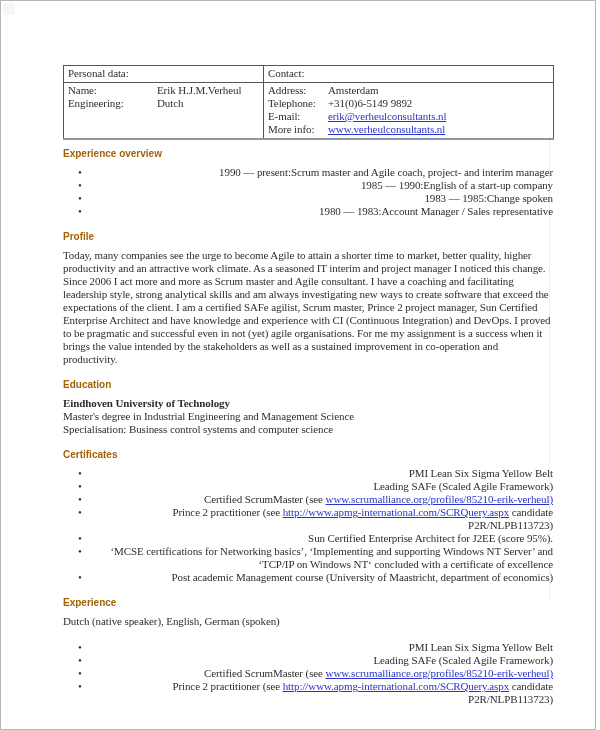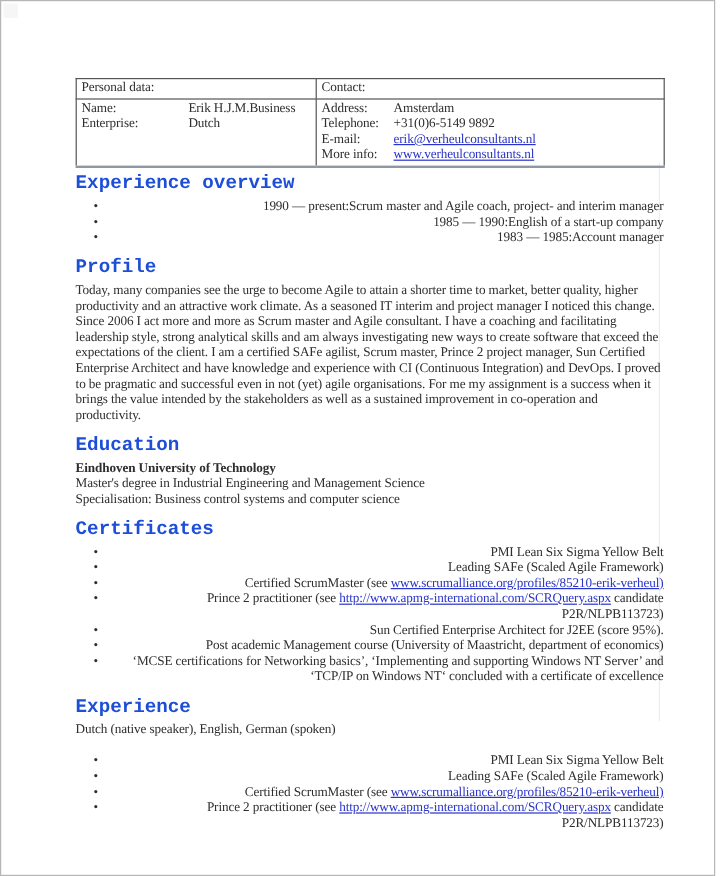--- a/index.html
+++ b/index.html
@@ -38,22 +38,22 @@
   }
   table.pd-table tr.body-row td{border-bottom:2px solid #8f97a2;}
   col.c1{width:200px;}
   col.c2{width:290px;}
   .kv{display:flex;}
   .k{display:inline-block;width:89px;flex:0 0 89px;}
   .k2{display:inline-block;width:60px;flex:0 0 60px;}
   a.link{color:#2a34c8;text-decoration:underline;cursor:pointer;}
   
   h2.sec{
-    font-family:Liberation Mono, monospace;
-    font-size:16px;line-height:15px;font-weight:bold;color:#1d4ed8;
+    font-family:Liberation Sans, sans-serif;
+    font-size:10px;line-height:15px;font-weight:bold;color:#a16207;
     letter-spacing:0;
     margin:11px 0 5px 0;
   }
   h2.first{margin-top:6px;}
   
   ul.blist{list-style:none;margin:2px 0 0 0;padding:0;}
   ul.blist li{position:relative;padding-left:26px;margin:0;text-align:right;}
   ul.blist li::before{
     content:"\2022";position:absolute;left:15px;top:0;
     font-size:11px;color:#2e2e2e;
@@ -81,24 +81,24 @@
         </colgroup>
       <tbody>
         <tr class="hdr-row">
           <td>Personal data:</td>
           <td>Contact:</td>
         </tr>
         <tr class="body-row">
           <td>
             <div class="kv">
               <span class="k">Name:</span>
-              <span class="v">Erik H.J.M.Business</span>
+              <span class="v">Erik H.J.M.Verheul</span>
             </div>
             <div class="kv">
-              <span class="k">Enterprise:</span>
+              <span class="k">Engineering:</span>
               <span class="v">Dutch</span>
             </div>
           </td>
           <td>
             <div class="kv">
               <span class="k2">Address:</span>
               <span class="v">Amsterdam</span>
             </div>
             <div class="kv">
               <span class="k2">Telephone:</span>
@@ -119,21 +119,24 @@
 
     <h2 class="sec first">Experience overview</h2>
     <ul class="blist">
       <li>
         <span class="period">1990 — present:</span><span>Scrum master and Agile coach, project- and interim manager</span>
       </li>
       <li>
         <span class="period">1985 — 1990:</span><span>English of a start-up company</span>
       </li>
       <li>
-        <span class="period">1983 — 1985:</span><span>Account manager</span>
+        <span class="period">1983 — 1985:</span><span>Change spoken</span>
+      </li>
+      <li>
+        <span class="period">1980 — 1983:</span><span>Account Manager / Sales representative</span>
       </li>
     </ul>
 
     <h2 class="sec">Profile</h2>
     <p class="body-text">Today, many companies see the urge to become Agile to attain a shorter time to market, better quality, higher productivity and an attractive work climate.  As a seasoned IT interim and project manager I noticed this change. Since 2006 I act more and more as Scrum master and Agile consultant. I have a coaching and facilitating leadership style, strong analytical skills and am always investigating new ways to create software that exceed the expectations of the client. I am a certified SAFe agilist, Scrum master, Prince 2 project manager, Sun Certified Enterprise Architect and have knowledge and experience with CI (Continuous Integration) and DevOps. I proved to be pragmatic and successful even in not (yet) agile organisations. For me my assignment is a success when it brings the value intended by the stakeholders as well as a sustained improvement in co-operation and productivity.</p>
 
     <h2 class="sec">Education</h2>
     <p class="body-text">
       <span class="edu-school">Eindhoven University of Technology</span><br>
       <span>Master's degree in Industrial Engineering and Management Science</span><br>
@@ -151,24 +154,24 @@
       <li>
         <span>Certified ScrumMaster (see </span><a class="link">www.scrumalliance.org/profiles/85210-erik-verheul)</a>
       </li>
       <li>
         <span>Prince 2 practitioner (see </span><a class="link">http://www.apmg-international.com/SCRQuery.aspx</a><span> candidate P2R/NLPB113723)</span>
       </li>
       <li>
         <span>Sun Certified Enterprise Architect for J2EE (score 95%).</span>
       </li>
       <li>
-        <span>Post academic Management course (University of Maastricht, department of economics)</span>
+        <span>‘MCSE certifications for Networking basics’, ‘Implementing and supporting Windows NT Server’ and ‘TCP/IP on Windows NT‘ concluded with a certificate of excellence</span>
       </li>
       <li>
-        <span>‘MCSE certifications for Networking basics’, ‘Implementing and supporting Windows NT Server’ and ‘TCP/IP on Windows NT‘ concluded with a certificate of excellence</span>
+        <span>Post academic Management course (University of Maastricht, department of economics)</span>
       </li>
     </ul>
 
     <h2 class="sec">Experience</h2>
     <p class="lang-summary">Dutch (native speaker), English, German (spoken)</p>
     <ul class="blist langs">
       <li>
         <span>PMI Lean Six Sigma Yellow Belt</span>
       </li>
       <li>

